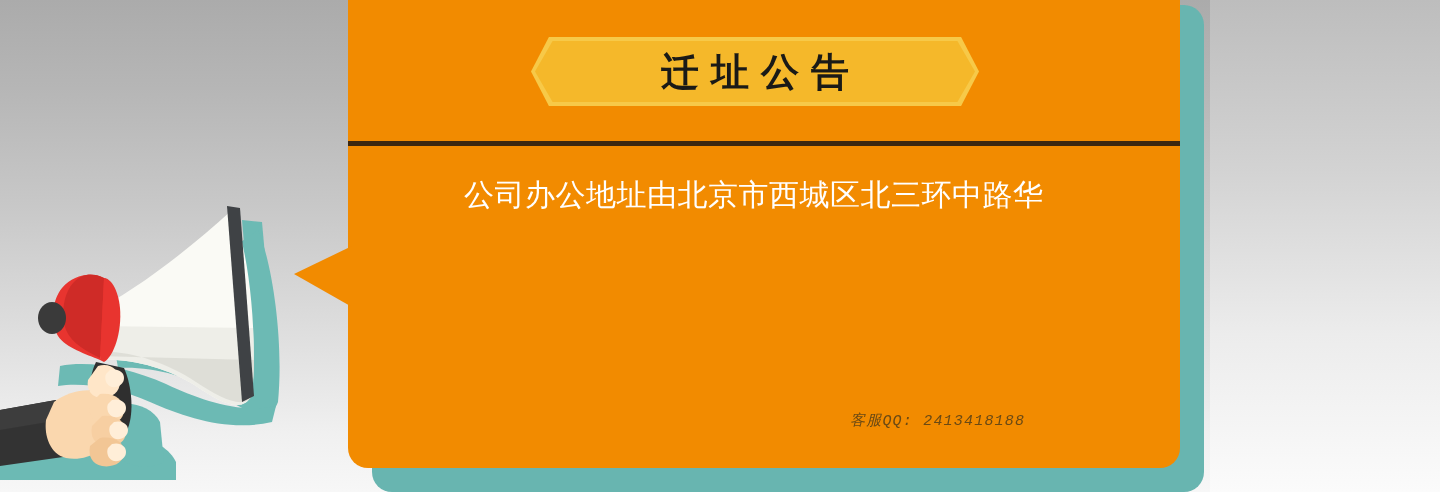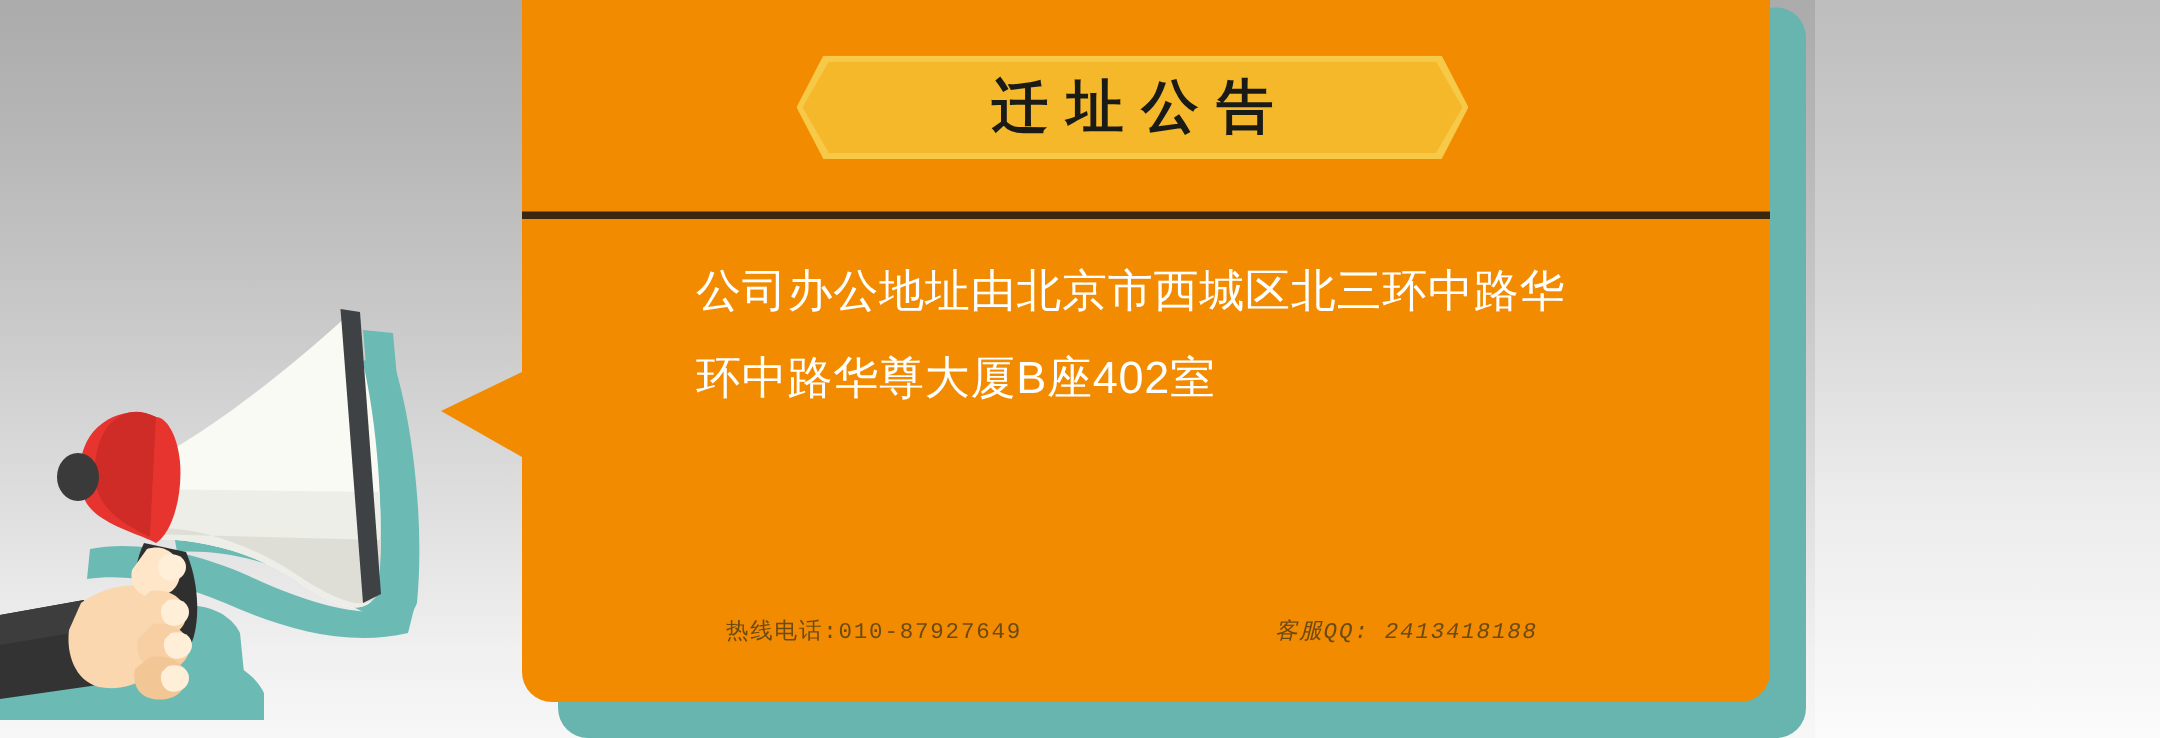--- a/index.html
+++ b/index.html
@@ -237,21 +237,19 @@
   <div class="banner">
     <div class="banner-outer"></div>
     <div class="banner-inner"></div>
     <div class="banner-title">迁址公告</div>
   </div>
 
   <div class="divider"></div>
 
   <div class="body-text">
     <div class="body-line">公司办公地址由北京市西城区北三环中路华</div>
-    <div class="body-line">环中路华尊大厦B座402室</div>
   </div>
 
   <div class="footer">
-    <span class="footer-phone">热线电话:010-87927649</span>
     <span class="footer-qq">客服QQ: 2413418188</span>
   </div>
 
 </div>
 
 </body></html>

